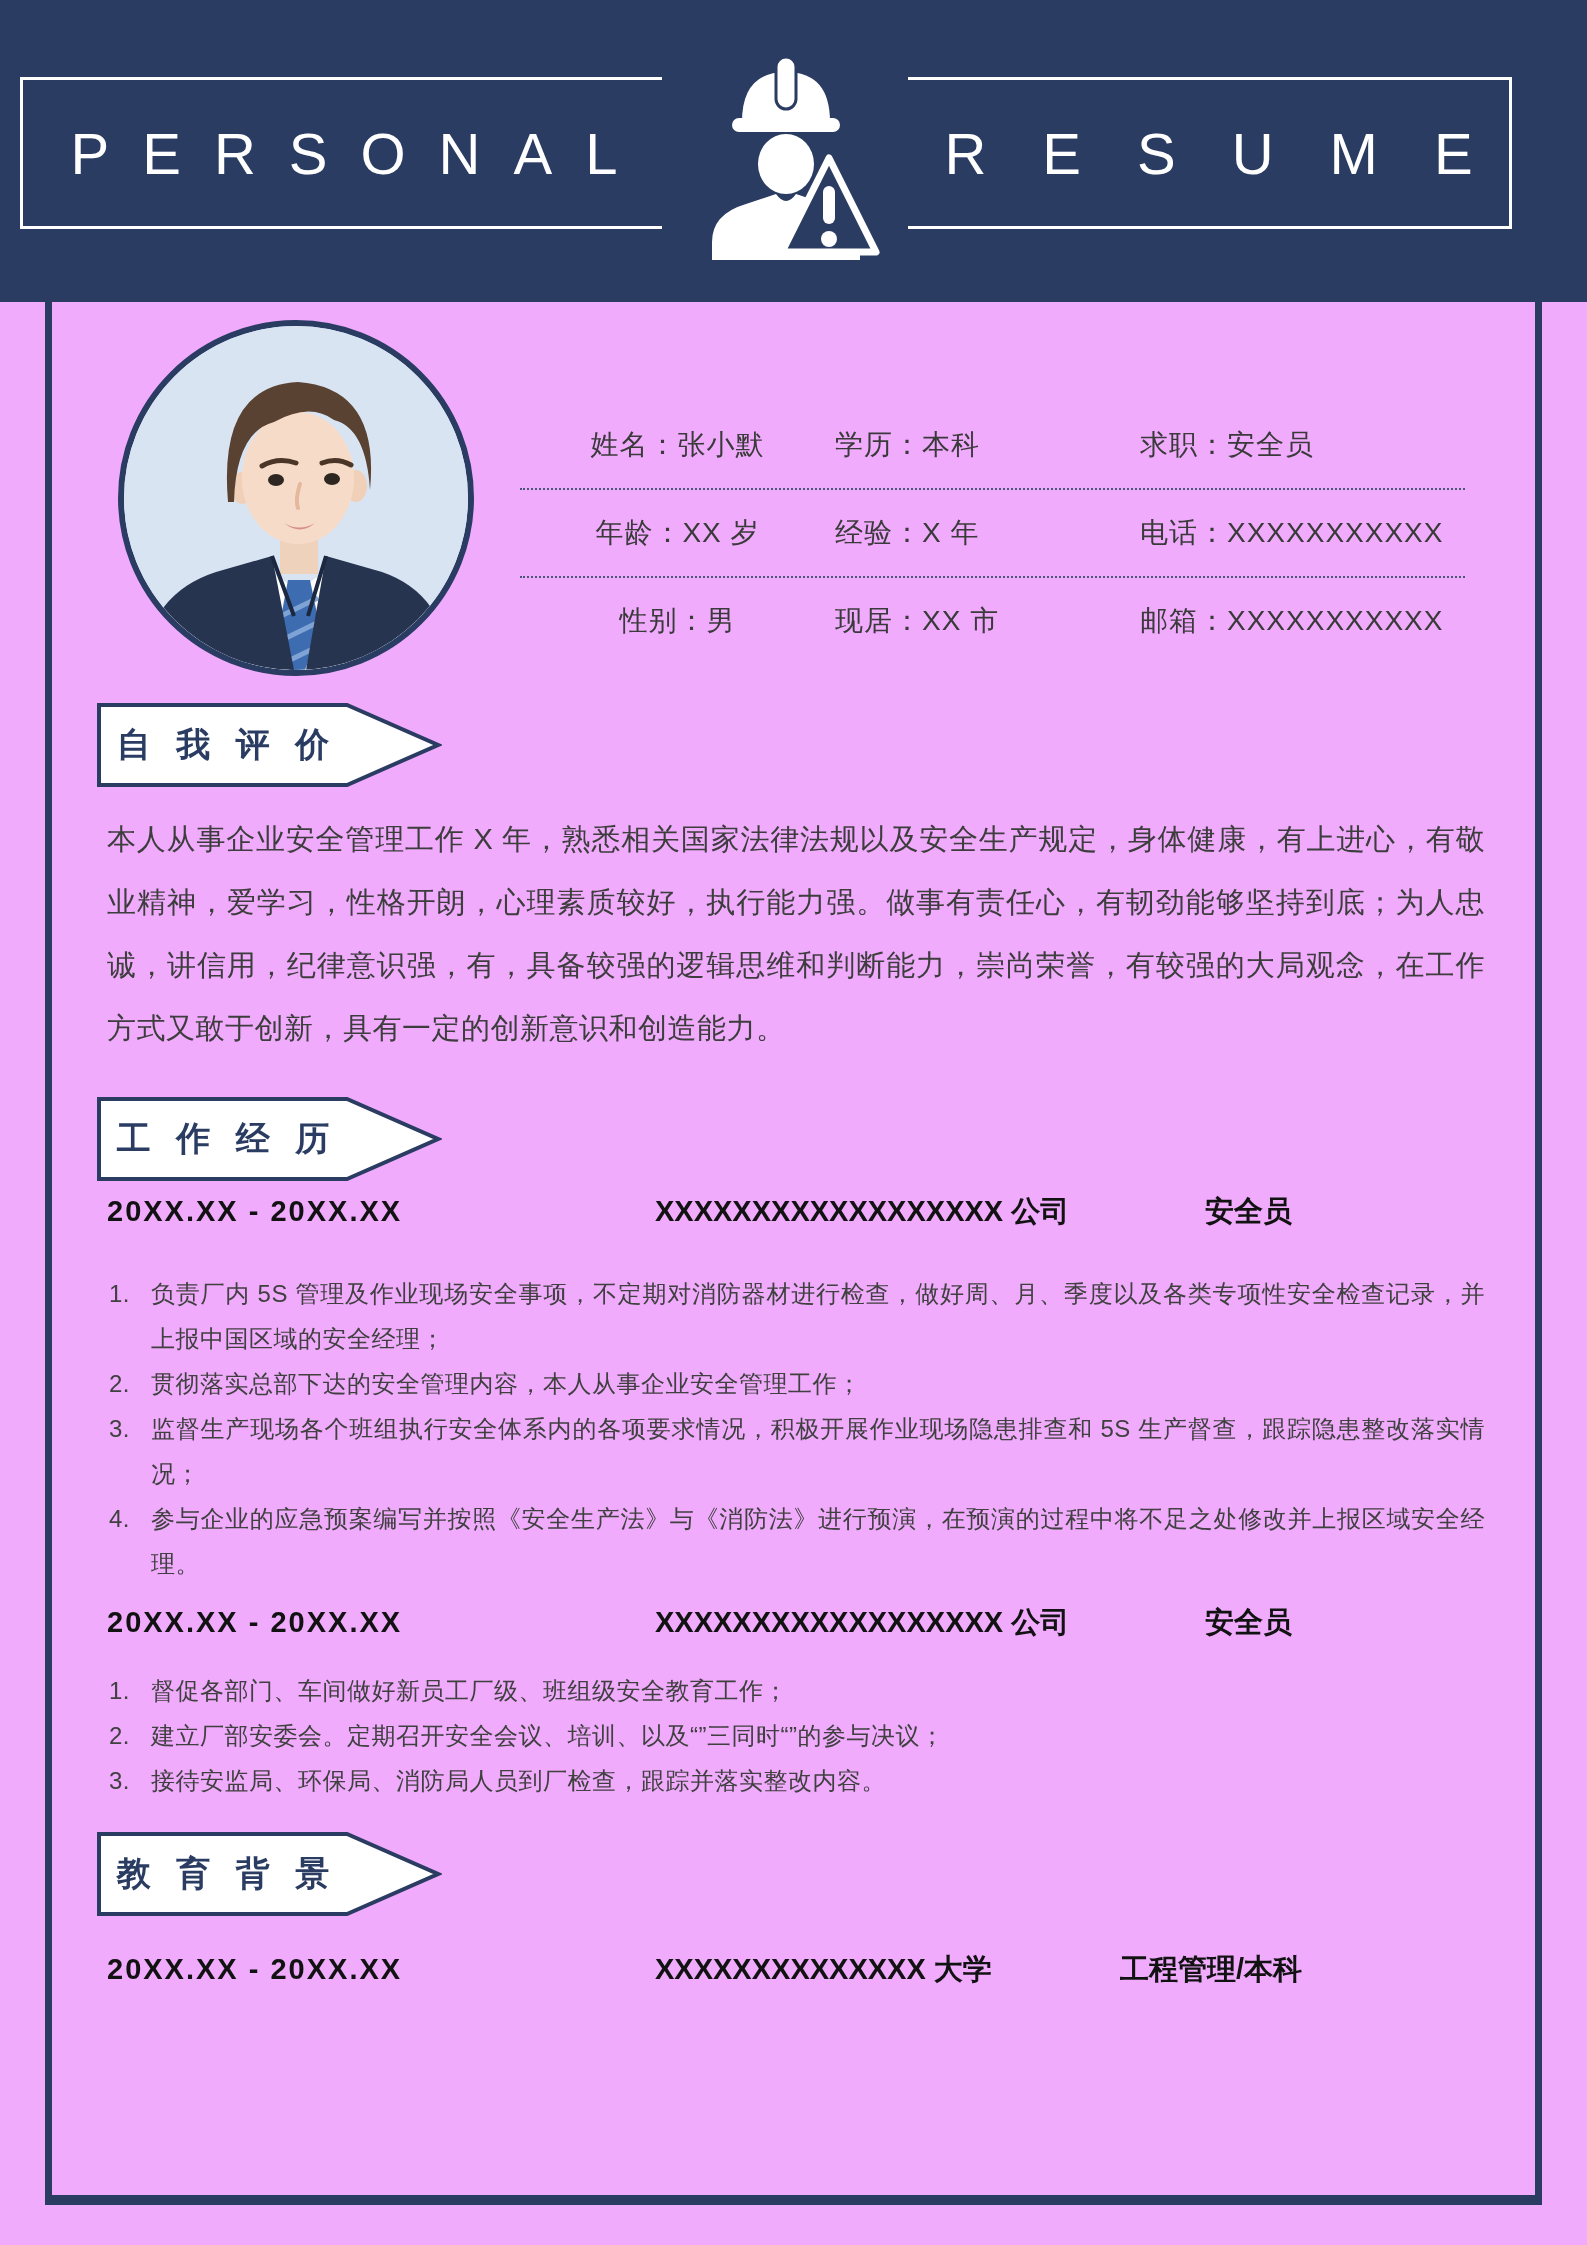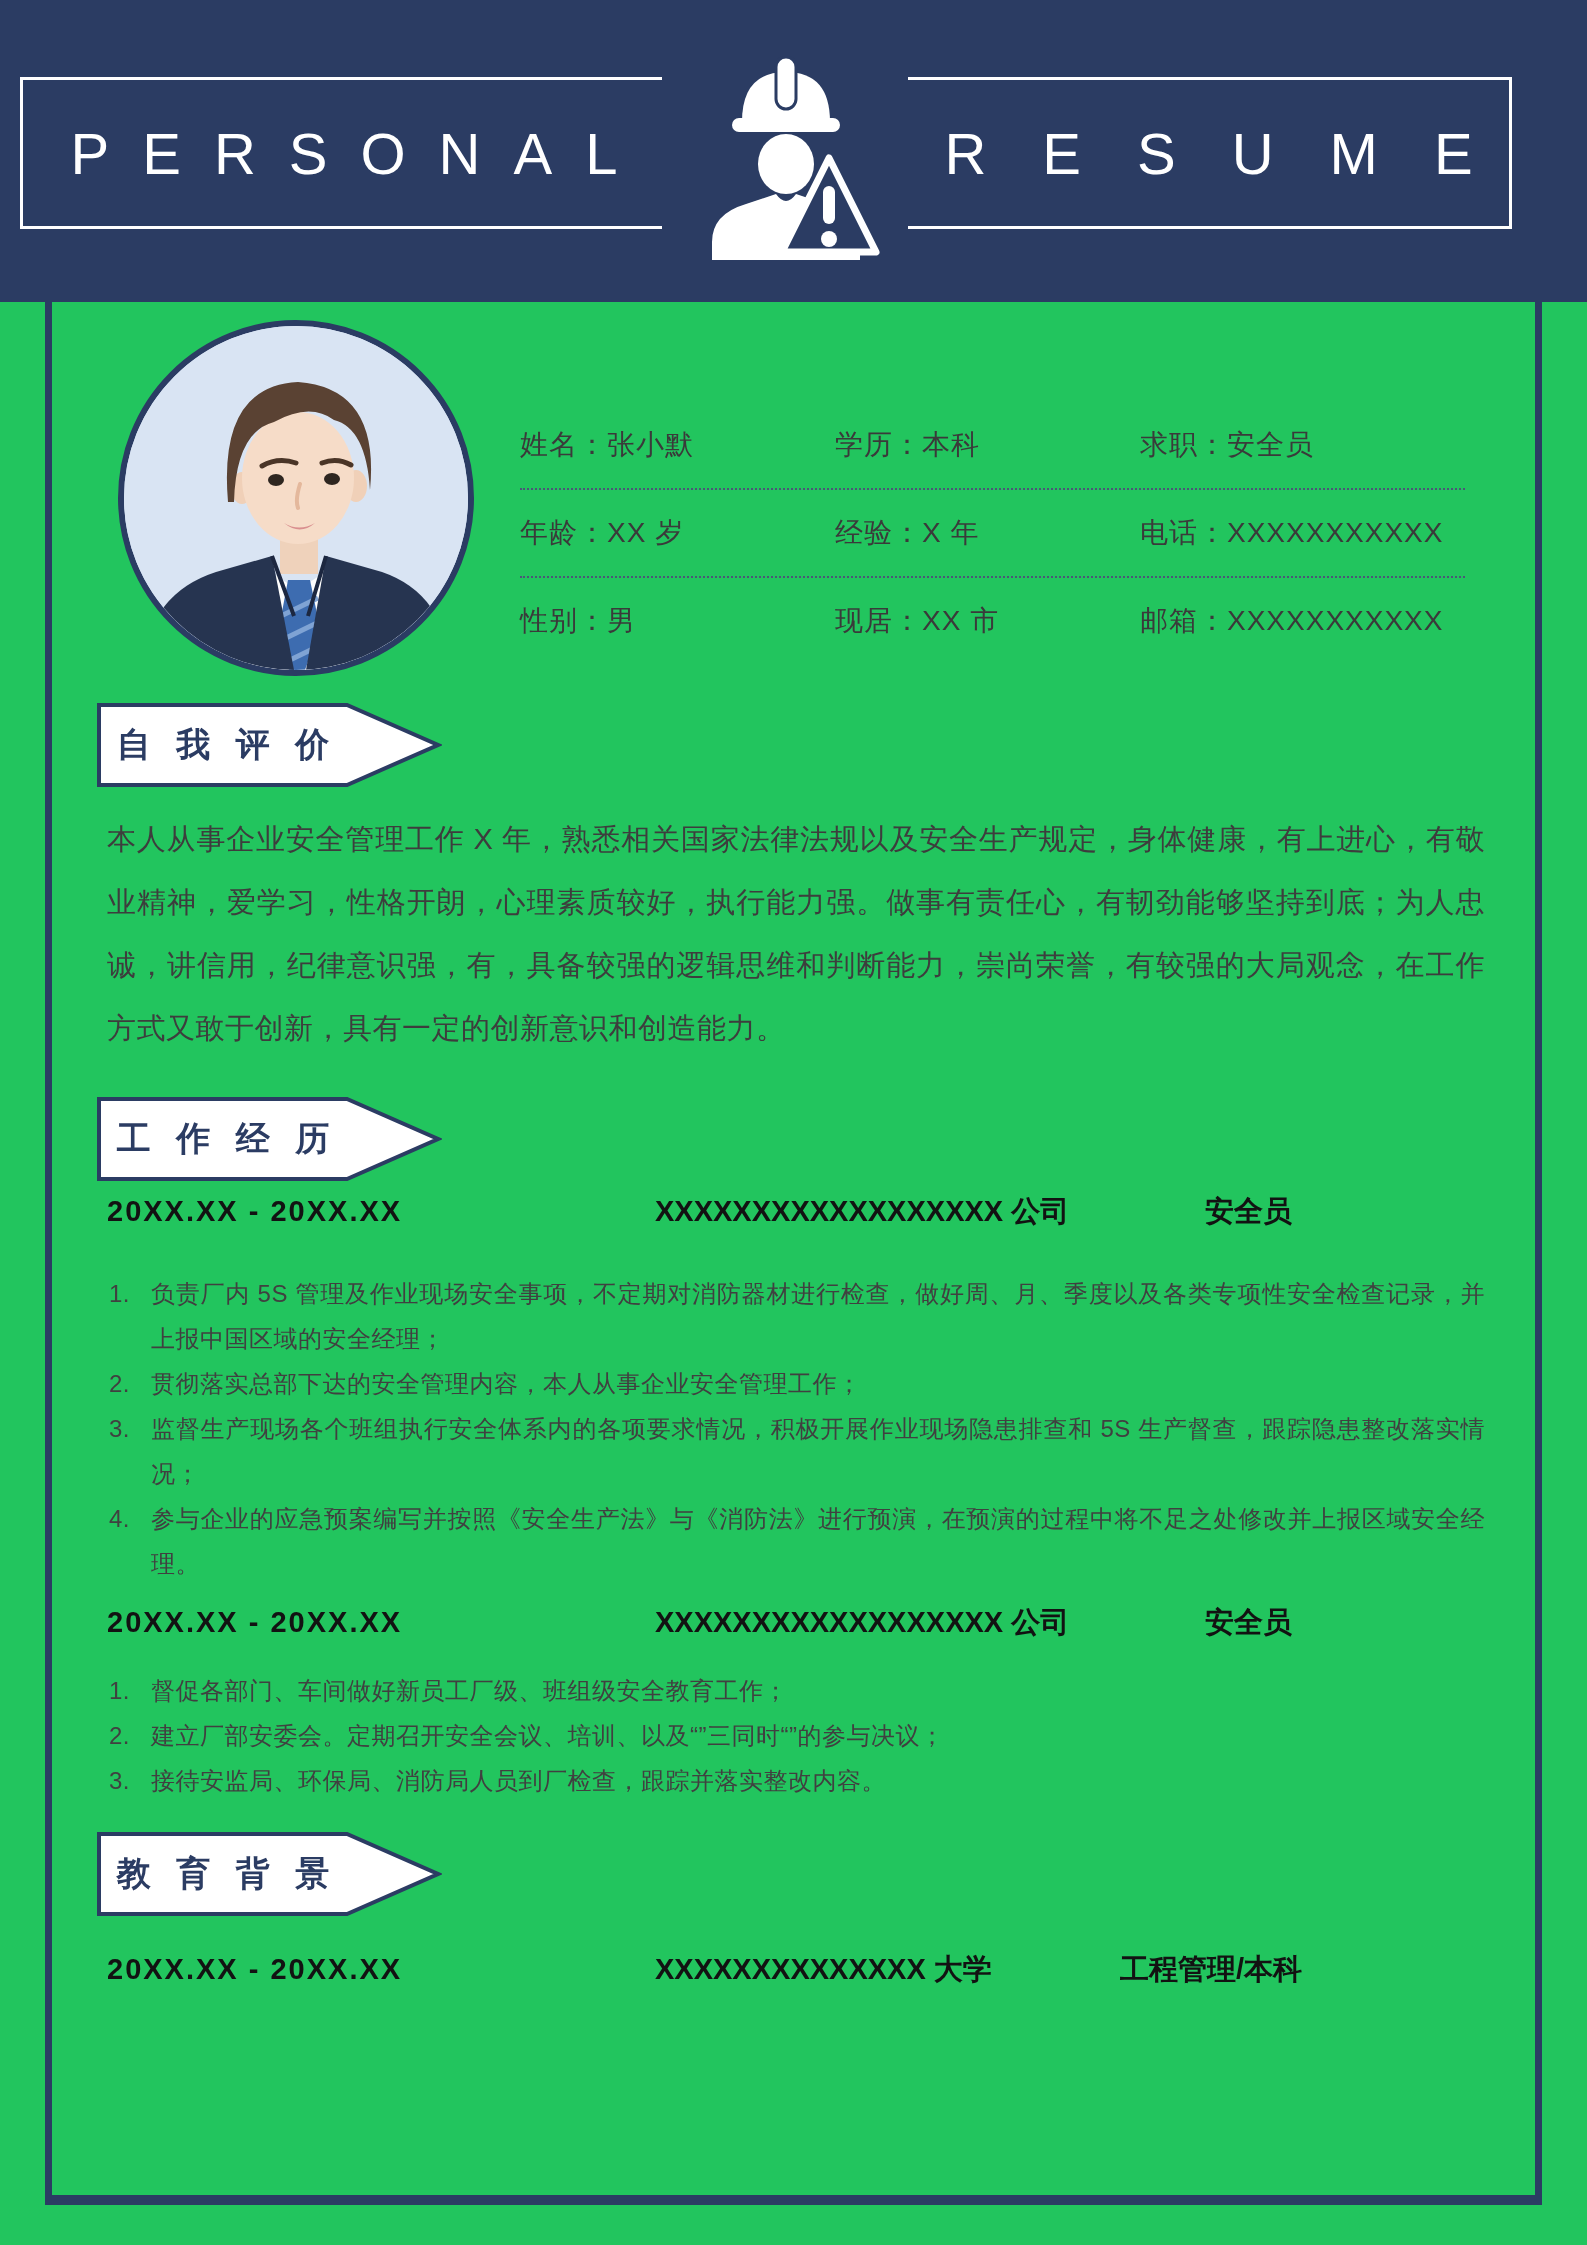--- a/index.html
+++ b/index.html
@@ -1,16 +1,16 @@
 <!DOCTYPE html>
 <html><head>
 <meta charset="utf-8">
 <style>
   html,body{margin:0;padding:0;background:#fff;}
-  .page{position:relative;width:1587px;height:2245px;background:#22c55e;overflow:hidden;
+  .page{position:relative;width:1587px;height:2245px;background:#f0abfc;overflow:hidden;
         font-family:"Liberation Sans","DejaVu Sans",sans-serif;}
 
   
   .band{position:absolute;left:0;top:0;width:1587px;height:302px;background:#2b3c63;}
   .title-box{position:absolute;top:77px;height:152px;border:3px solid #ffffff;box-sizing:border-box;
              display:flex;align-items:center;justify-content:center;color:#ffffff;font-size:58px;font-weight:400;}
   .title-left{left:20px;width:648px;letter-spacing:33px;padding-left:33px;}
   .title-right{left:905px;width:607px;letter-spacing:56px;padding-left:56px;}
   .icon-holder{position:absolute;left:662px;top:0;width:246px;height:302px;background:#2b3c63;
                display:flex;justify-content:center;}
@@ -22,21 +22,21 @@
 
   
   .photo{position:absolute;left:118px;top:320px;width:344px;height:344px;border-radius:50%;
          border:6px solid #2b3c63;background:#d9e4f3;overflow:hidden;}
 
   
   .info{position:absolute;left:520px;top:402px;width:945px;}
   .info-row{display:flex;height:86px;align-items:center;font-size:28px;color:#3a3a3a;letter-spacing:1px;}
   .info-row:not(:last-child){border-bottom:2px dotted #4a5877;}
   .cell{white-space:nowrap;}
-  .c1{width:315px;}.c2{width:305px;}.c3{flex:1;}
+  .c1{width:315px;text-align:center;}.c2{width:305px;}.c3{flex:1;}
   .lbl{color:#3a3a3a;}
   .val{color:#3a3a3a;}
 
   
   .sec{position:relative;width:345px;height:84px;}
   .sec svg{position:absolute;left:0;top:0;}
   .sec .sec-title{position:absolute;left:0;top:0;width:252px;height:84px;display:flex;align-items:center;
                   justify-content:center;color:#2b3c63;font-weight:bold;font-size:34px;letter-spacing:8px;
                   padding-left:8px;box-sizing:border-box;white-space:nowrap;}
   .sec-about{position:absolute;left:97px;top:703px;}

